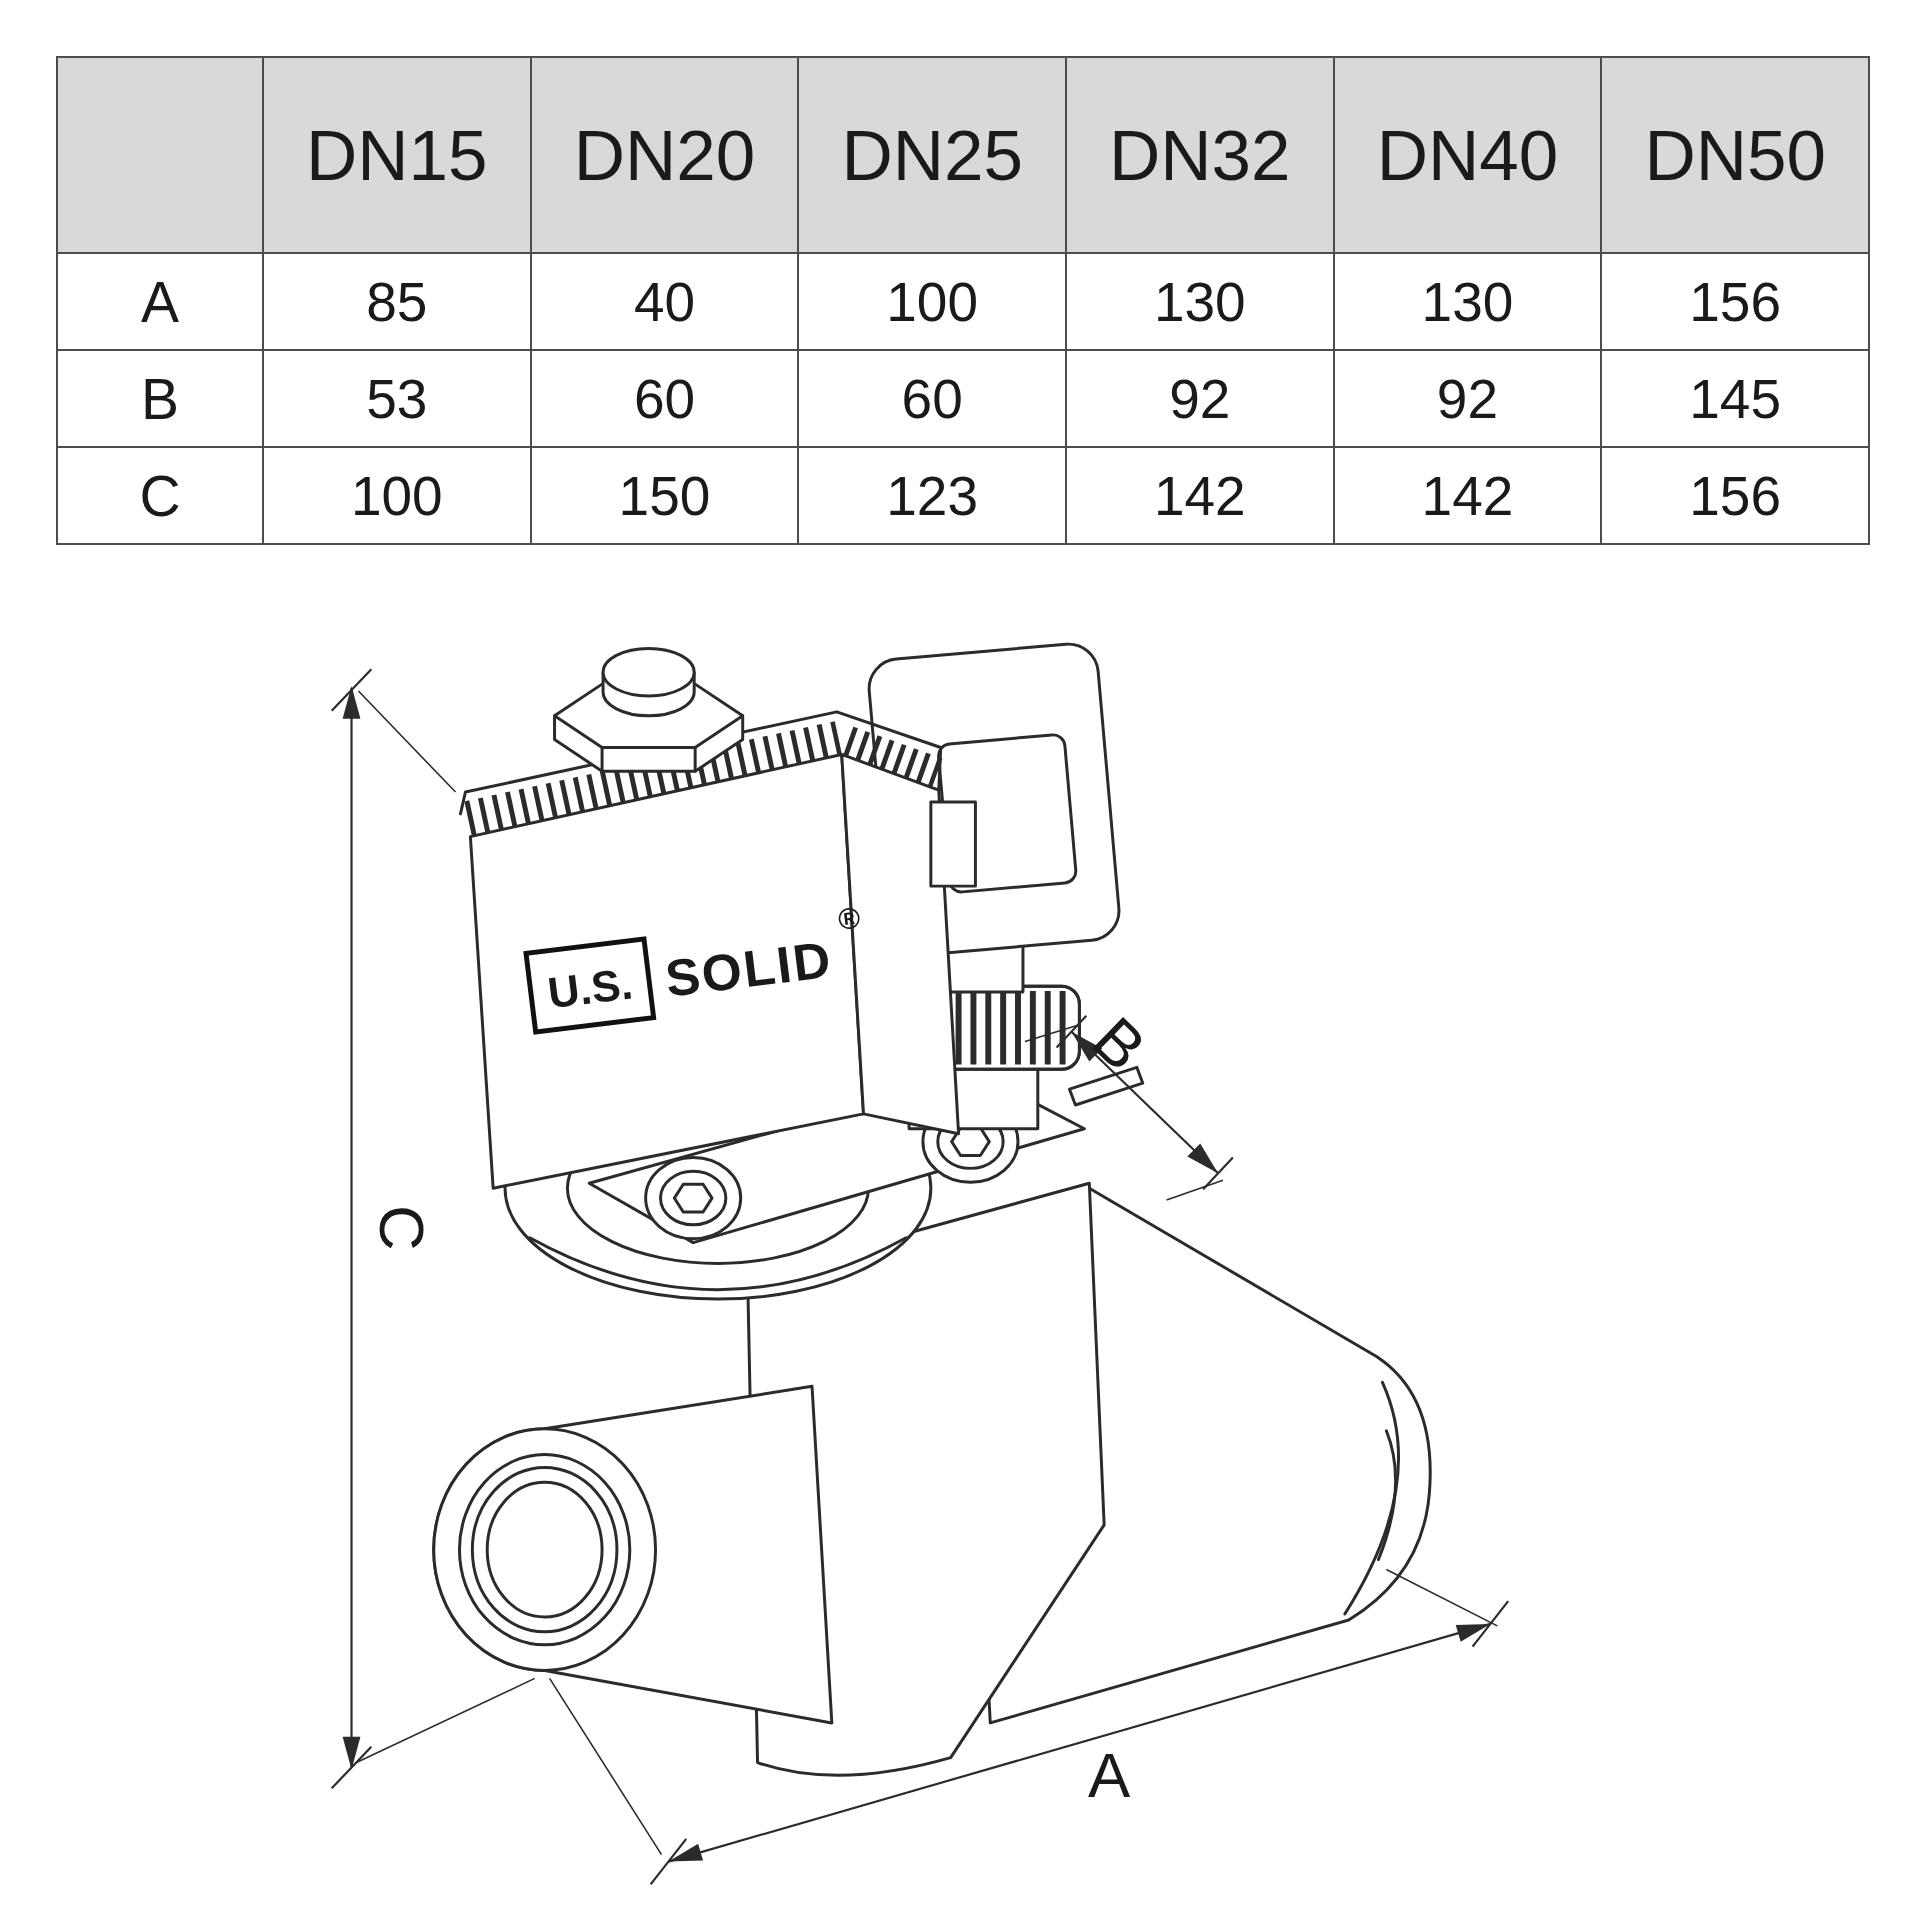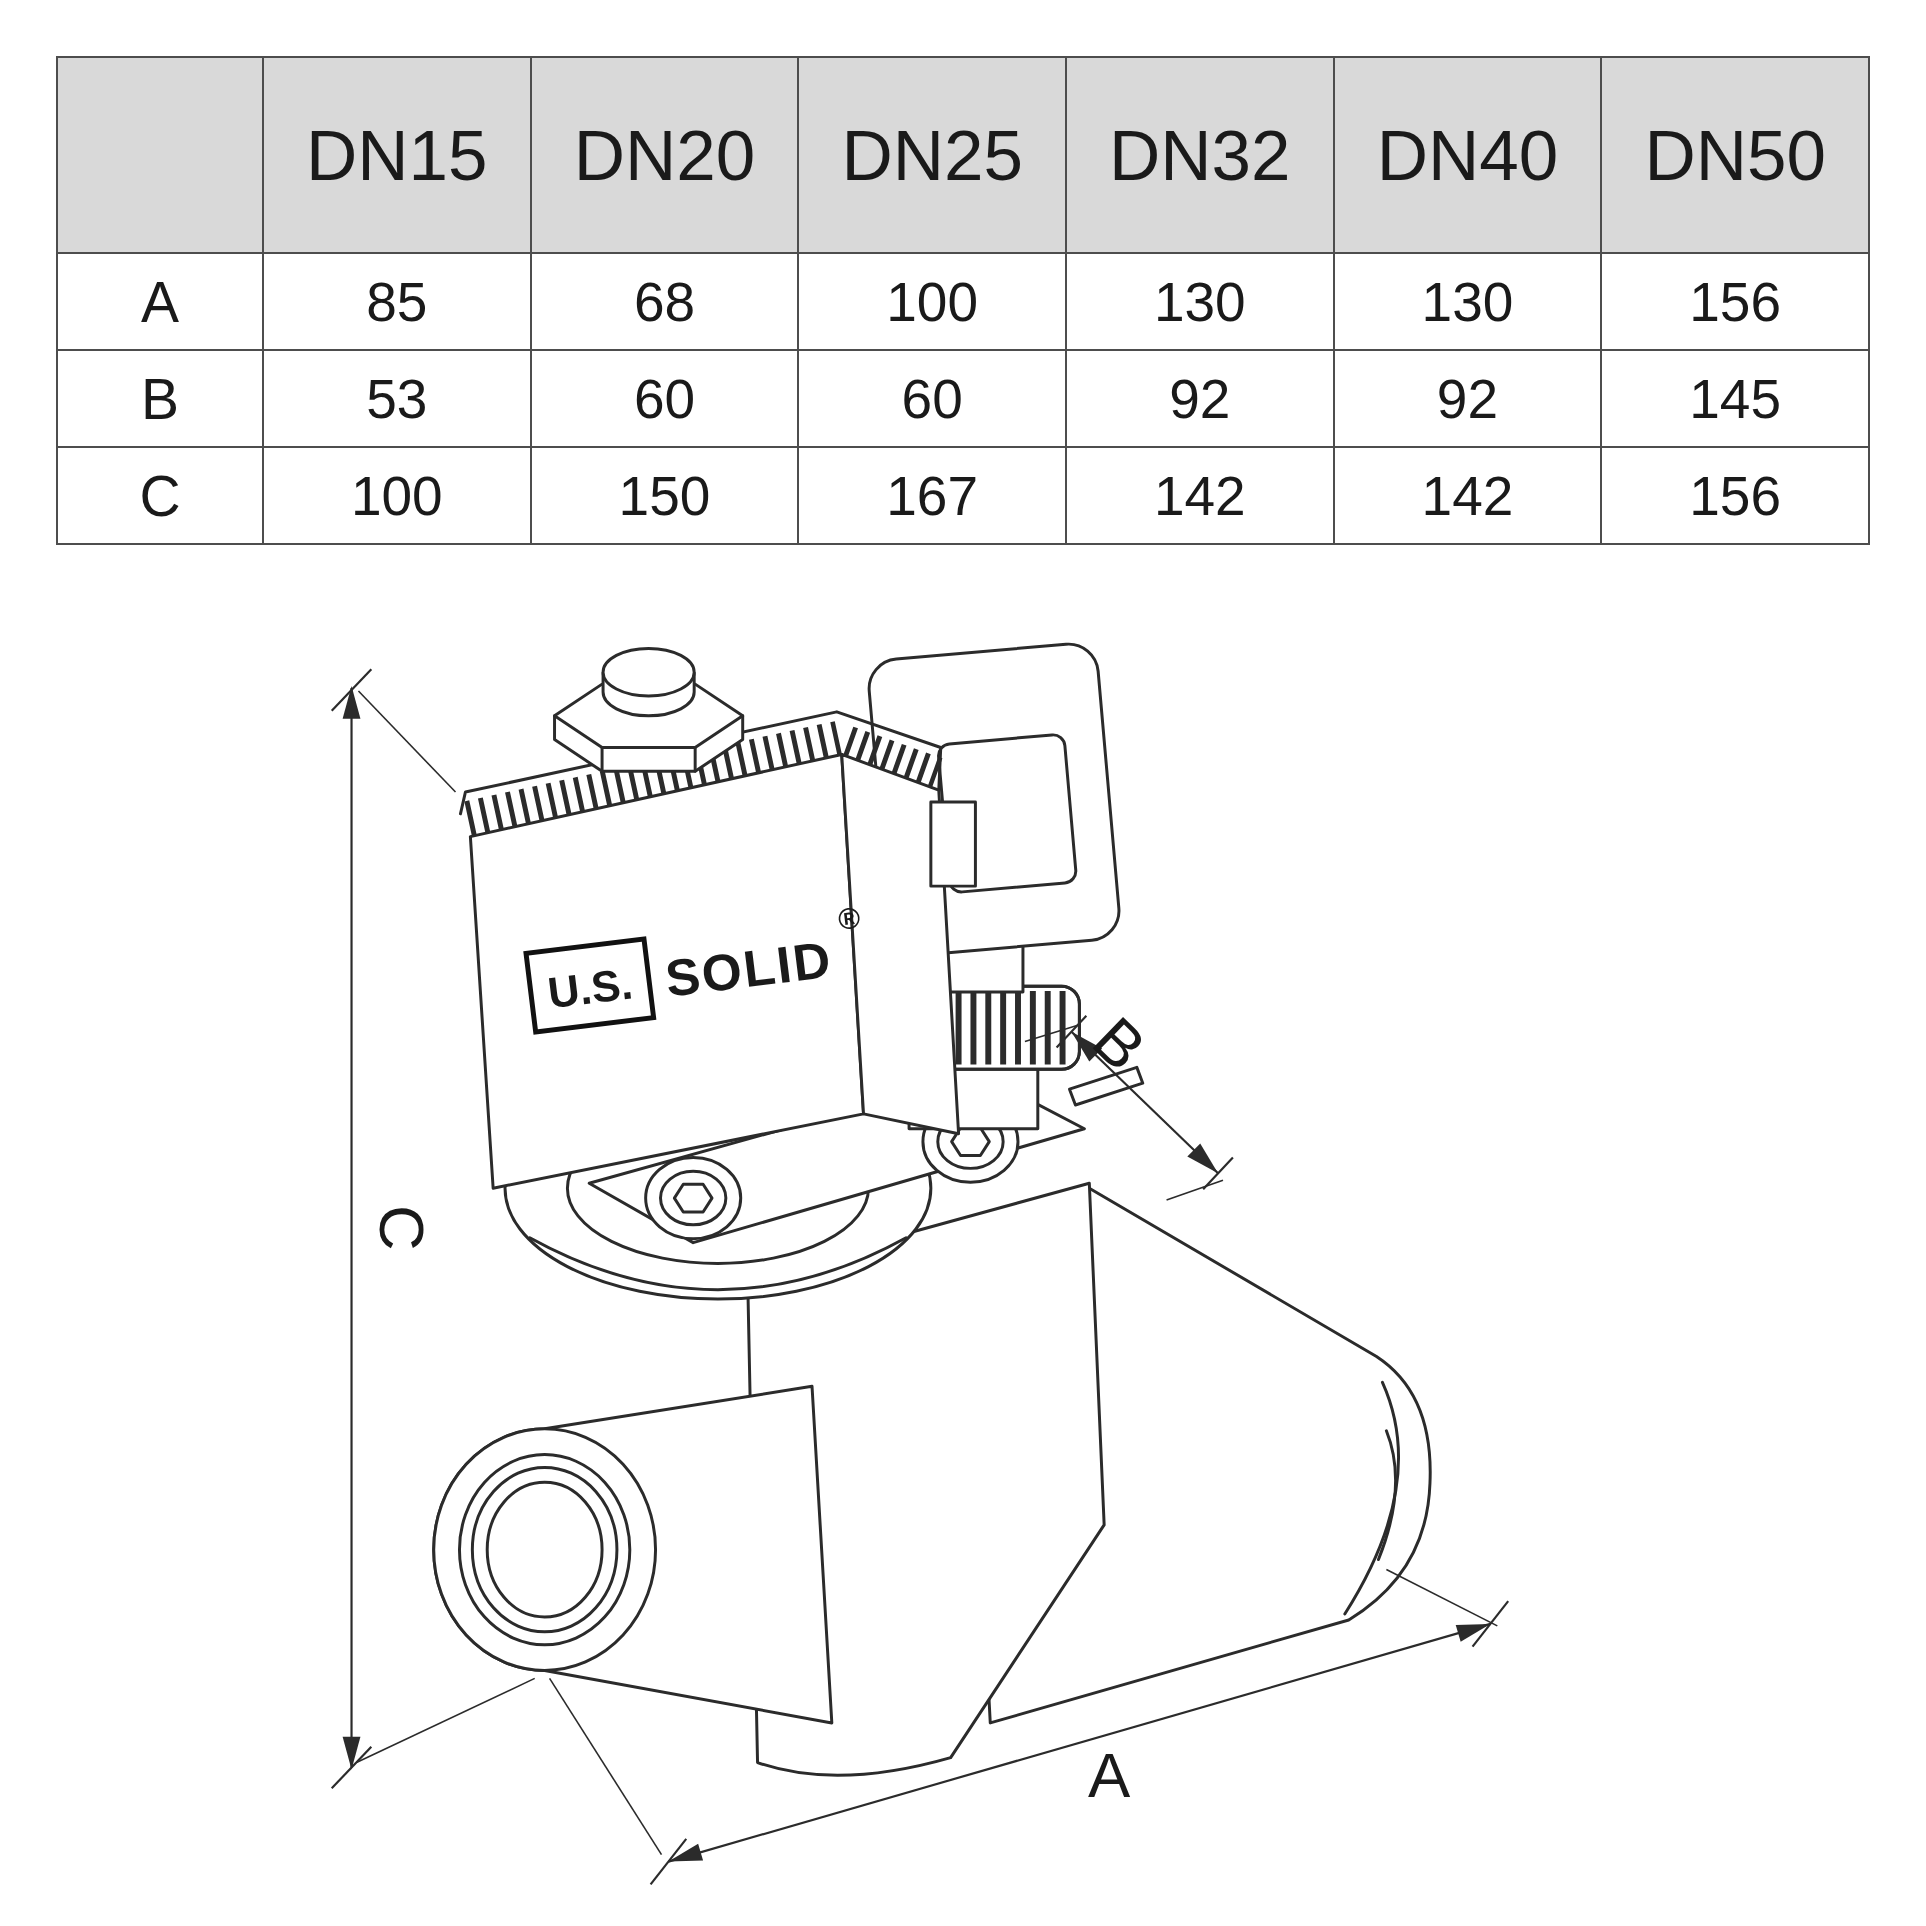--- a/index.html
+++ b/index.html
@@ -46,40 +46,40 @@
       <th>DN25</th>
       <th>DN32</th>
       <th>DN40</th>
       <th>DN50</th>
     </tr>
   </thead>
   <tbody>
     <tr>
       <td class="rowlabel">A</td>
       <td>85</td>
-      <td>68</td>
+      <td>40</td>
       <td>100</td>
       <td>130</td>
       <td>130</td>
       <td>156</td>
     </tr>
     <tr>
       <td class="rowlabel">B</td>
       <td>53</td>
       <td>60</td>
       <td>60</td>
       <td>92</td>
       <td>92</td>
       <td>145</td>
     </tr>
     <tr>
       <td class="rowlabel">C</td>
       <td>100</td>
       <td>150</td>
-      <td>167</td>
+      <td>123</td>
       <td>142</td>
       <td>142</td>
       <td>156</td>
     </tr>
   </tbody>
 </table>
 
 <svg class="drawing" viewBox="0 0 1250 1340" xmlns="http://www.w3.org/2000/svg">
 
   <g>

